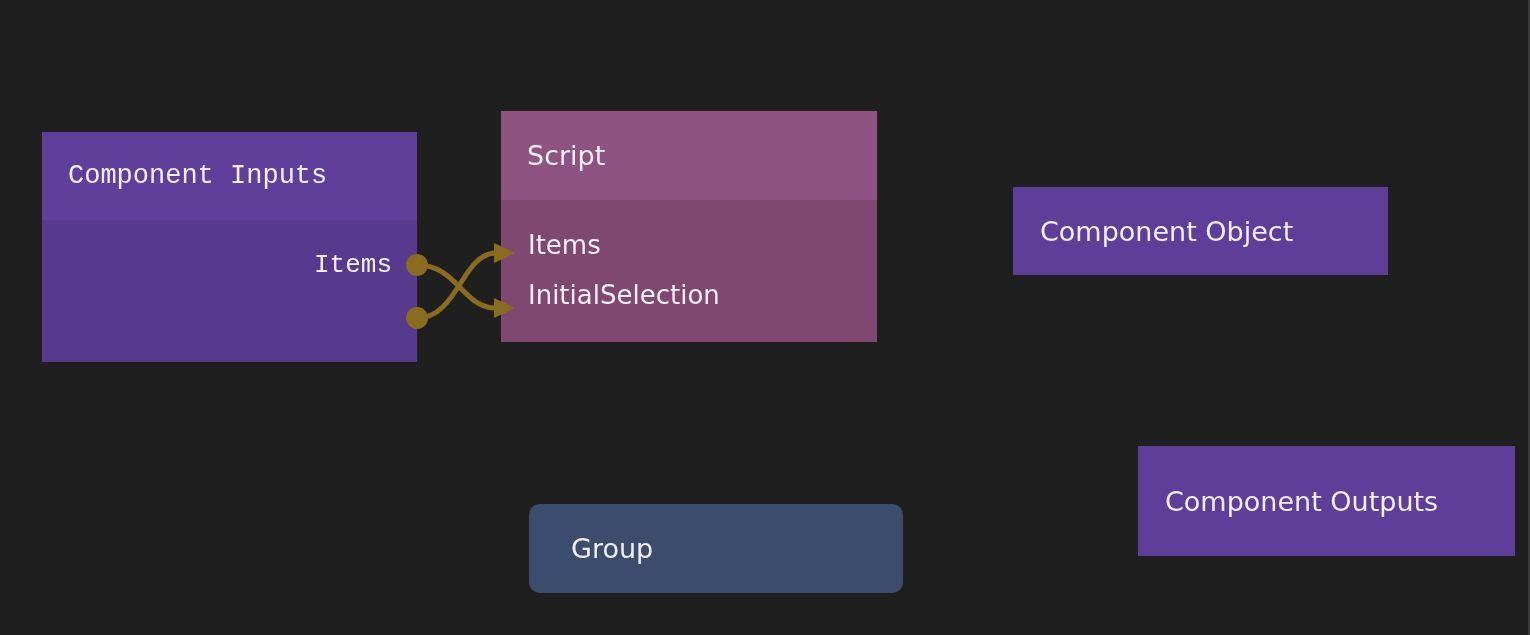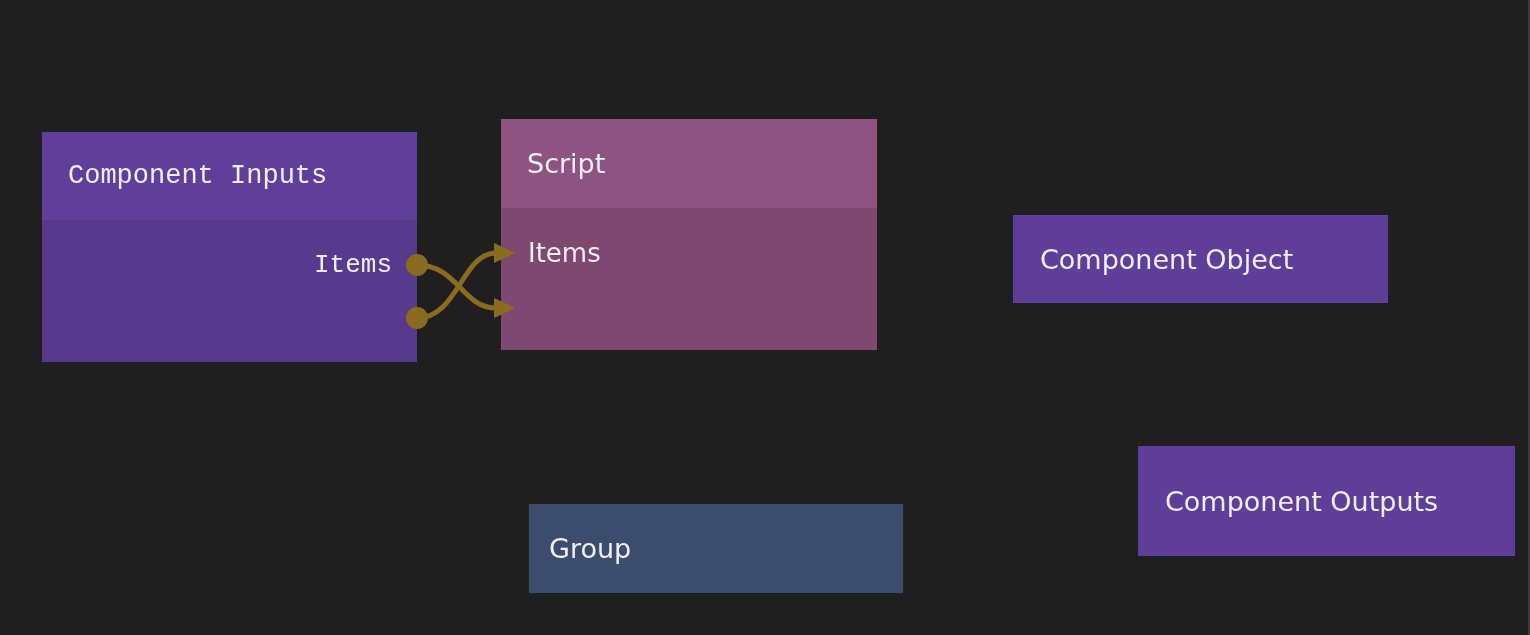--- a/index.html
+++ b/index.html
@@ -35,34 +35,34 @@
   }
   .port-row.out { justify-content: flex-end; padding-right: 25px; }
   .port-row.in  { justify-content: flex-start; padding-left: 27px; }
 
   
   .n-inputs { left: 42px; top: 132px; width: 375px; height: 230px; font-family: Liberation Mono, monospace; }
   .n-inputs .node-header { height: 88px; background: #603f9b; }
   .n-inputs .node-body   { height: 142px; background: #57398e; }
 
   
-  .n-script { left: 501px; top: 119px; width: 376px; height: 231px; }
+  .n-script { left: 501px; top: 111px; width: 376px; height: 231px; }
   .n-script .node-header { height: 89px; background: #8e5381; }
   .n-script .node-body   { height: 142px; background: #7f4870; }
 
   
   .simple-node {
     display: flex;
     align-items: center;
     padding-left: 27px;
     font-size: 27px;
   }
-  .n-object  { left: 1013px; top: 215px; width: 375px; height: 88px; background: #5e3e99; }
+  .n-object  { left: 1013px; top: 187px; width: 375px; height: 88px; background: #5e3e99; }
   .n-outputs { left: 1138px; top: 446px; width: 377px; height: 110px; background: #5e3e99; }
-  .n-group   { left: 529px;  top: 504px; width: 374px; height: 89px; background: #3b4c6c; padding-left: 20px; }
+  .n-group   { left: 529px;  top: 504px; width: 374px; height: 89px; background: #3b4c6c; padding-left: 42px; border-radius: 11px; }
 
   .wires {
     position: absolute;
     left: 0; top: 0;
     width: 1530px; height: 635px;
     pointer-events: none;
   }
 </style>
 </head>
 <body>
@@ -81,20 +81,23 @@
   </div>
 
   <div class="node n-script">
     <div class="node-header">
       <span>Script</span>
     </div>
     <div class="node-body">
       <div class="port-row in">
         <span>Items</span>
       </div>
+      <div class="port-row in">
+        <span>InitialSelection</span>
+      </div>
     </div>
   </div>
 
   <div class="node simple-node n-object">
     <span>Component Object</span>
   </div>
 
   <div class="node simple-node n-outputs">
     <span>Component Outputs</span>
   </div>

